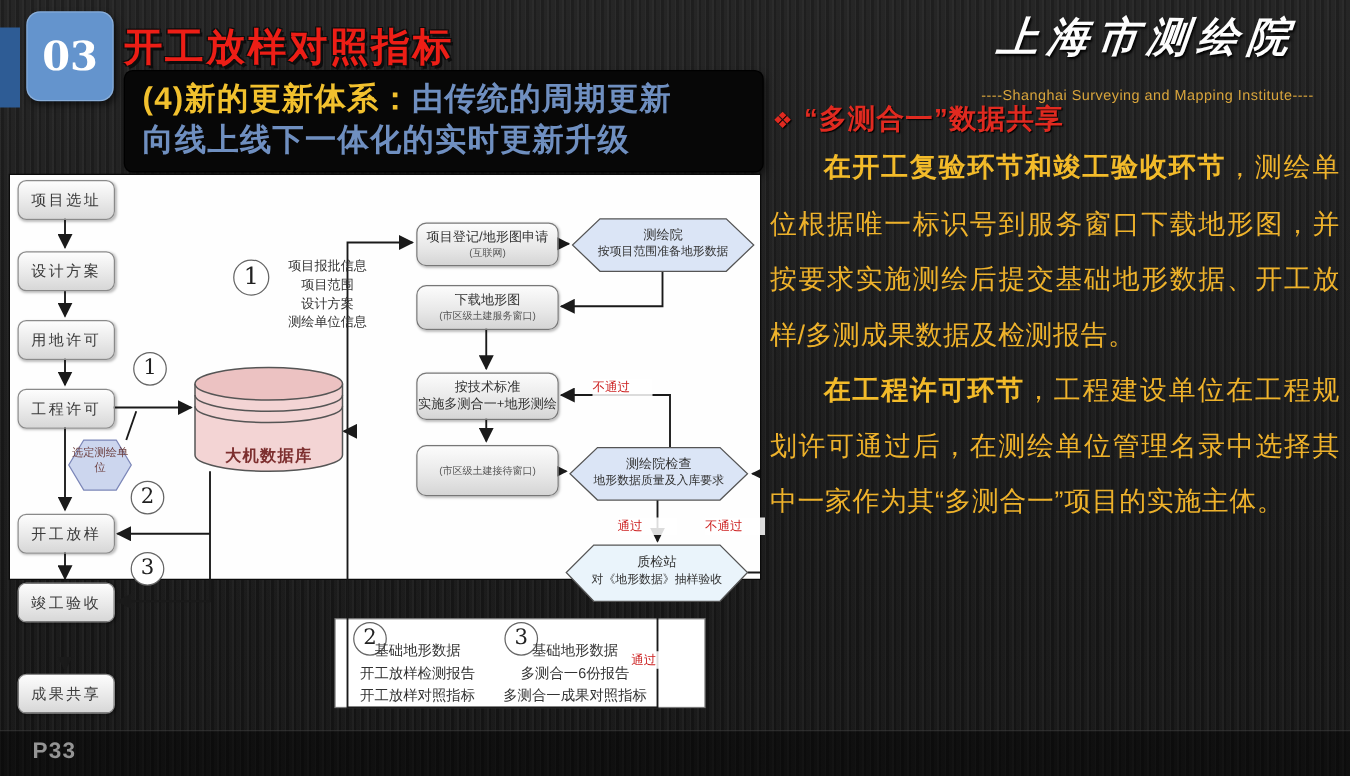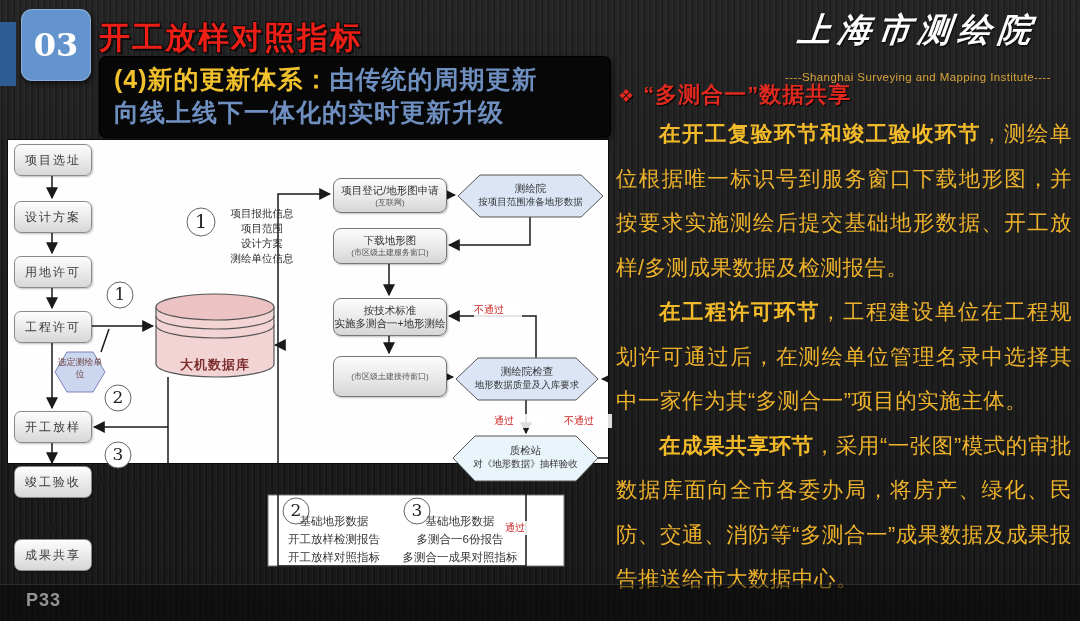--- a/index.html
+++ b/index.html
@@ -86,21 +86,20 @@
   <div class="logo-cn">上海市测绘院</div>
   <div class="logo-en">----Shanghai Surveying and Mapping Institute----</div>
 </div>
 
 <div class="abs rt-head">
   <span class="bullet">❖</span><span>“多测合一”数据共享</span>
 </div>
 <div class="abs rt-body">
   <p><span class="lead">在开工复验环节和竣工验收环节</span><span>，测绘单位根据唯一标识号到服务窗口下载地形图，并按要求实施测绘后提交基础地形数据、开工放样/多测成果数据及检测报告。</span></p>
   <p><span class="lead">在工程许可环节</span><span>，工程建设单位在工程规划许可通过后，在测绘单位管理名录中选择其中一家作为其“多测合一”项目的实施主体。</span></p>
-  <p><span class="lead">在成果共享环节</span><span>，采用“一张图”模式的审批数据库面向全市各委办局，将房产、绿化、民防、交通、消防等“多测合一”成果数据及成果报告推送给市大数据中心。</span></p>
 </div>
 
 <div class="abs panel">
 
   <svg width="600" height="443" viewBox="0 0 600 443" style="position:absolute;left:0;top:0;z-index:1;">
     <defs>
       <marker id="arr" viewBox="0 0 10 10" refX="9" refY="5" markerWidth="8" markerHeight="8" orient="auto-start-reverse">
         <path d="M0,0 L10,5 L0,10 z" fill="#1a1a1a"></path>
       </marker>
     </defs>

